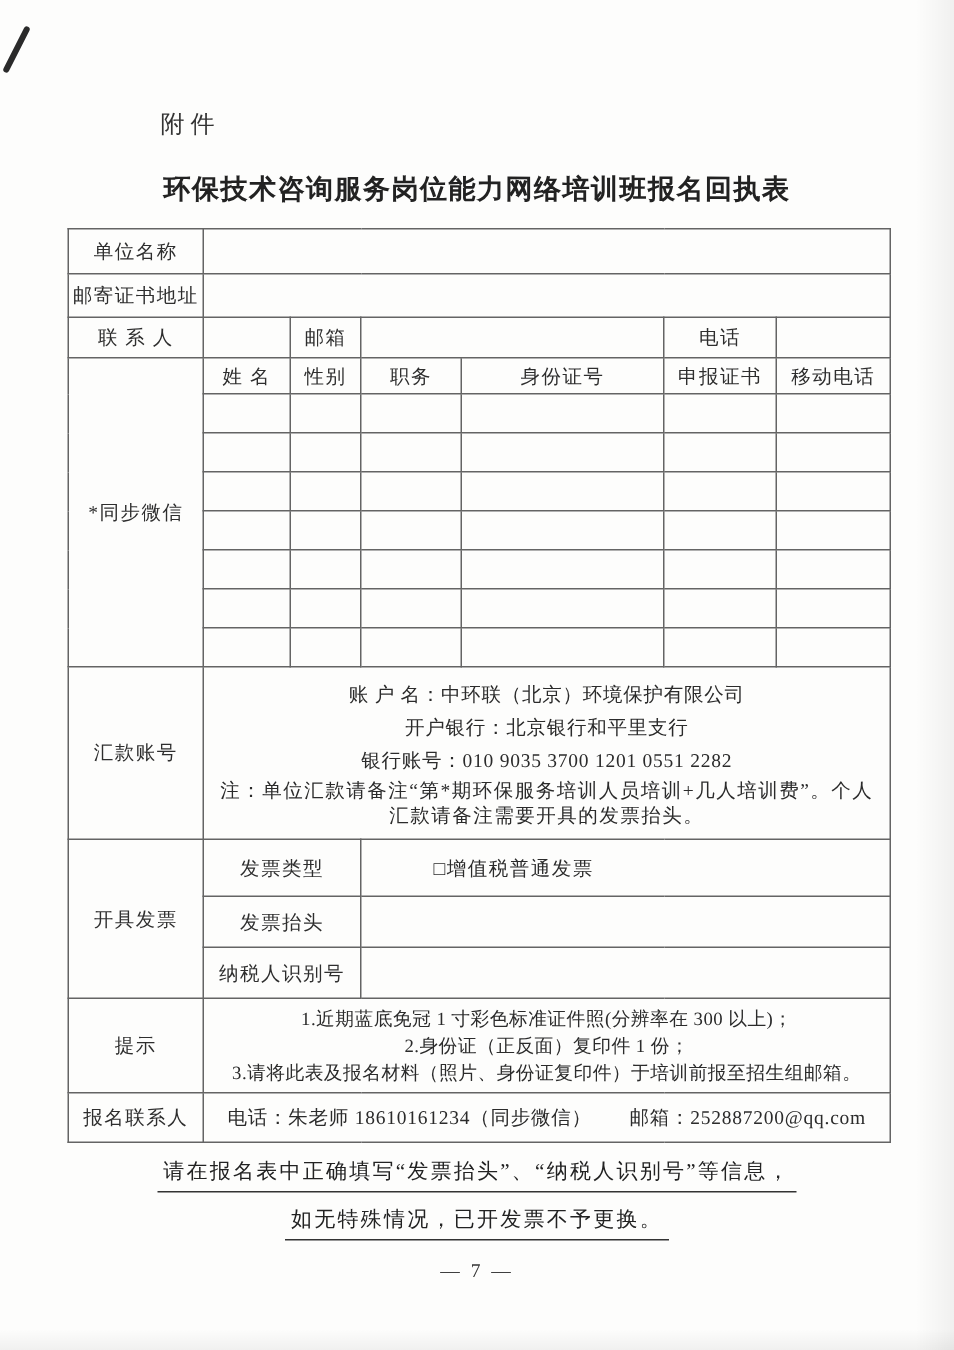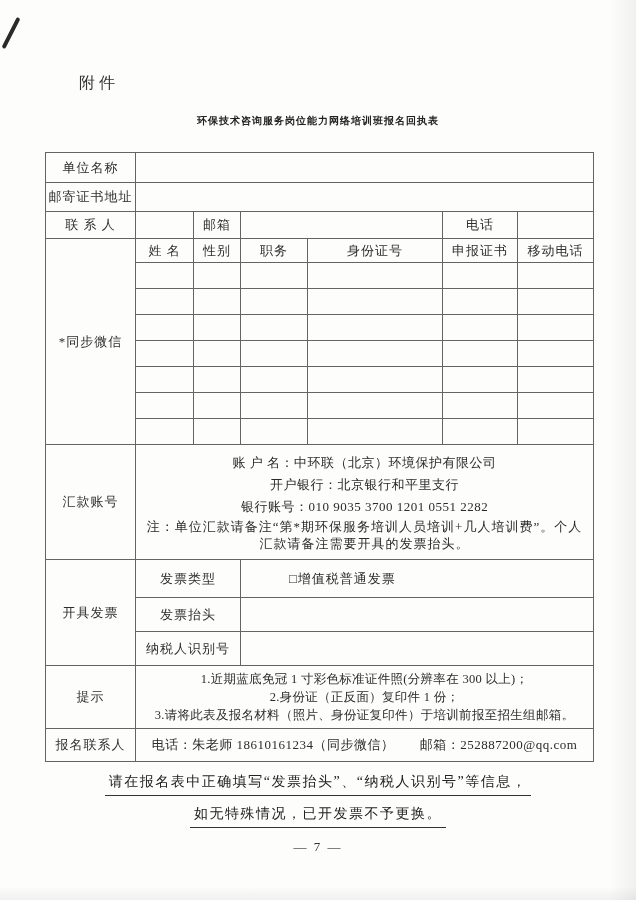--- a/index.html
+++ b/index.html
@@ -21,26 +21,26 @@
   }
   .edge-right {
     position: absolute; right: 0; top: 0; width: 26px; height: 100%;
     background: linear-gradient(to right, rgba(0,0,0,0), rgba(0,0,0,0.05));
   }
   .edge-bottom {
     position: absolute; left: 0; bottom: 0; width: 100%; height: 14px;
     background: linear-gradient(to bottom, rgba(0,0,0,0), rgba(0,0,0,0.05));
   }
   .attachment {
-    position: absolute; left: 79px; top: 73px;
+    position: absolute; left: 107px; top: 73px;
     font-size: 16px; letter-spacing: 4px; color: #333; text-align: right;
   }
   .doc-title {
     position: absolute; left: 0; top: 114px; width: 636px;
-    text-align: center; font-size: 10px; font-weight: bold;
+    text-align: center; font-size: 18px; font-weight: bold;
     letter-spacing: 1px; color: #222;
   }
   table.form {
     position: absolute; left: 45px; top: 152px;
     width: 548px; table-layout: fixed;
     border-collapse: collapse;
   }
   table.form td {
     border: 1px solid #646464;
     font-size: 13px;

